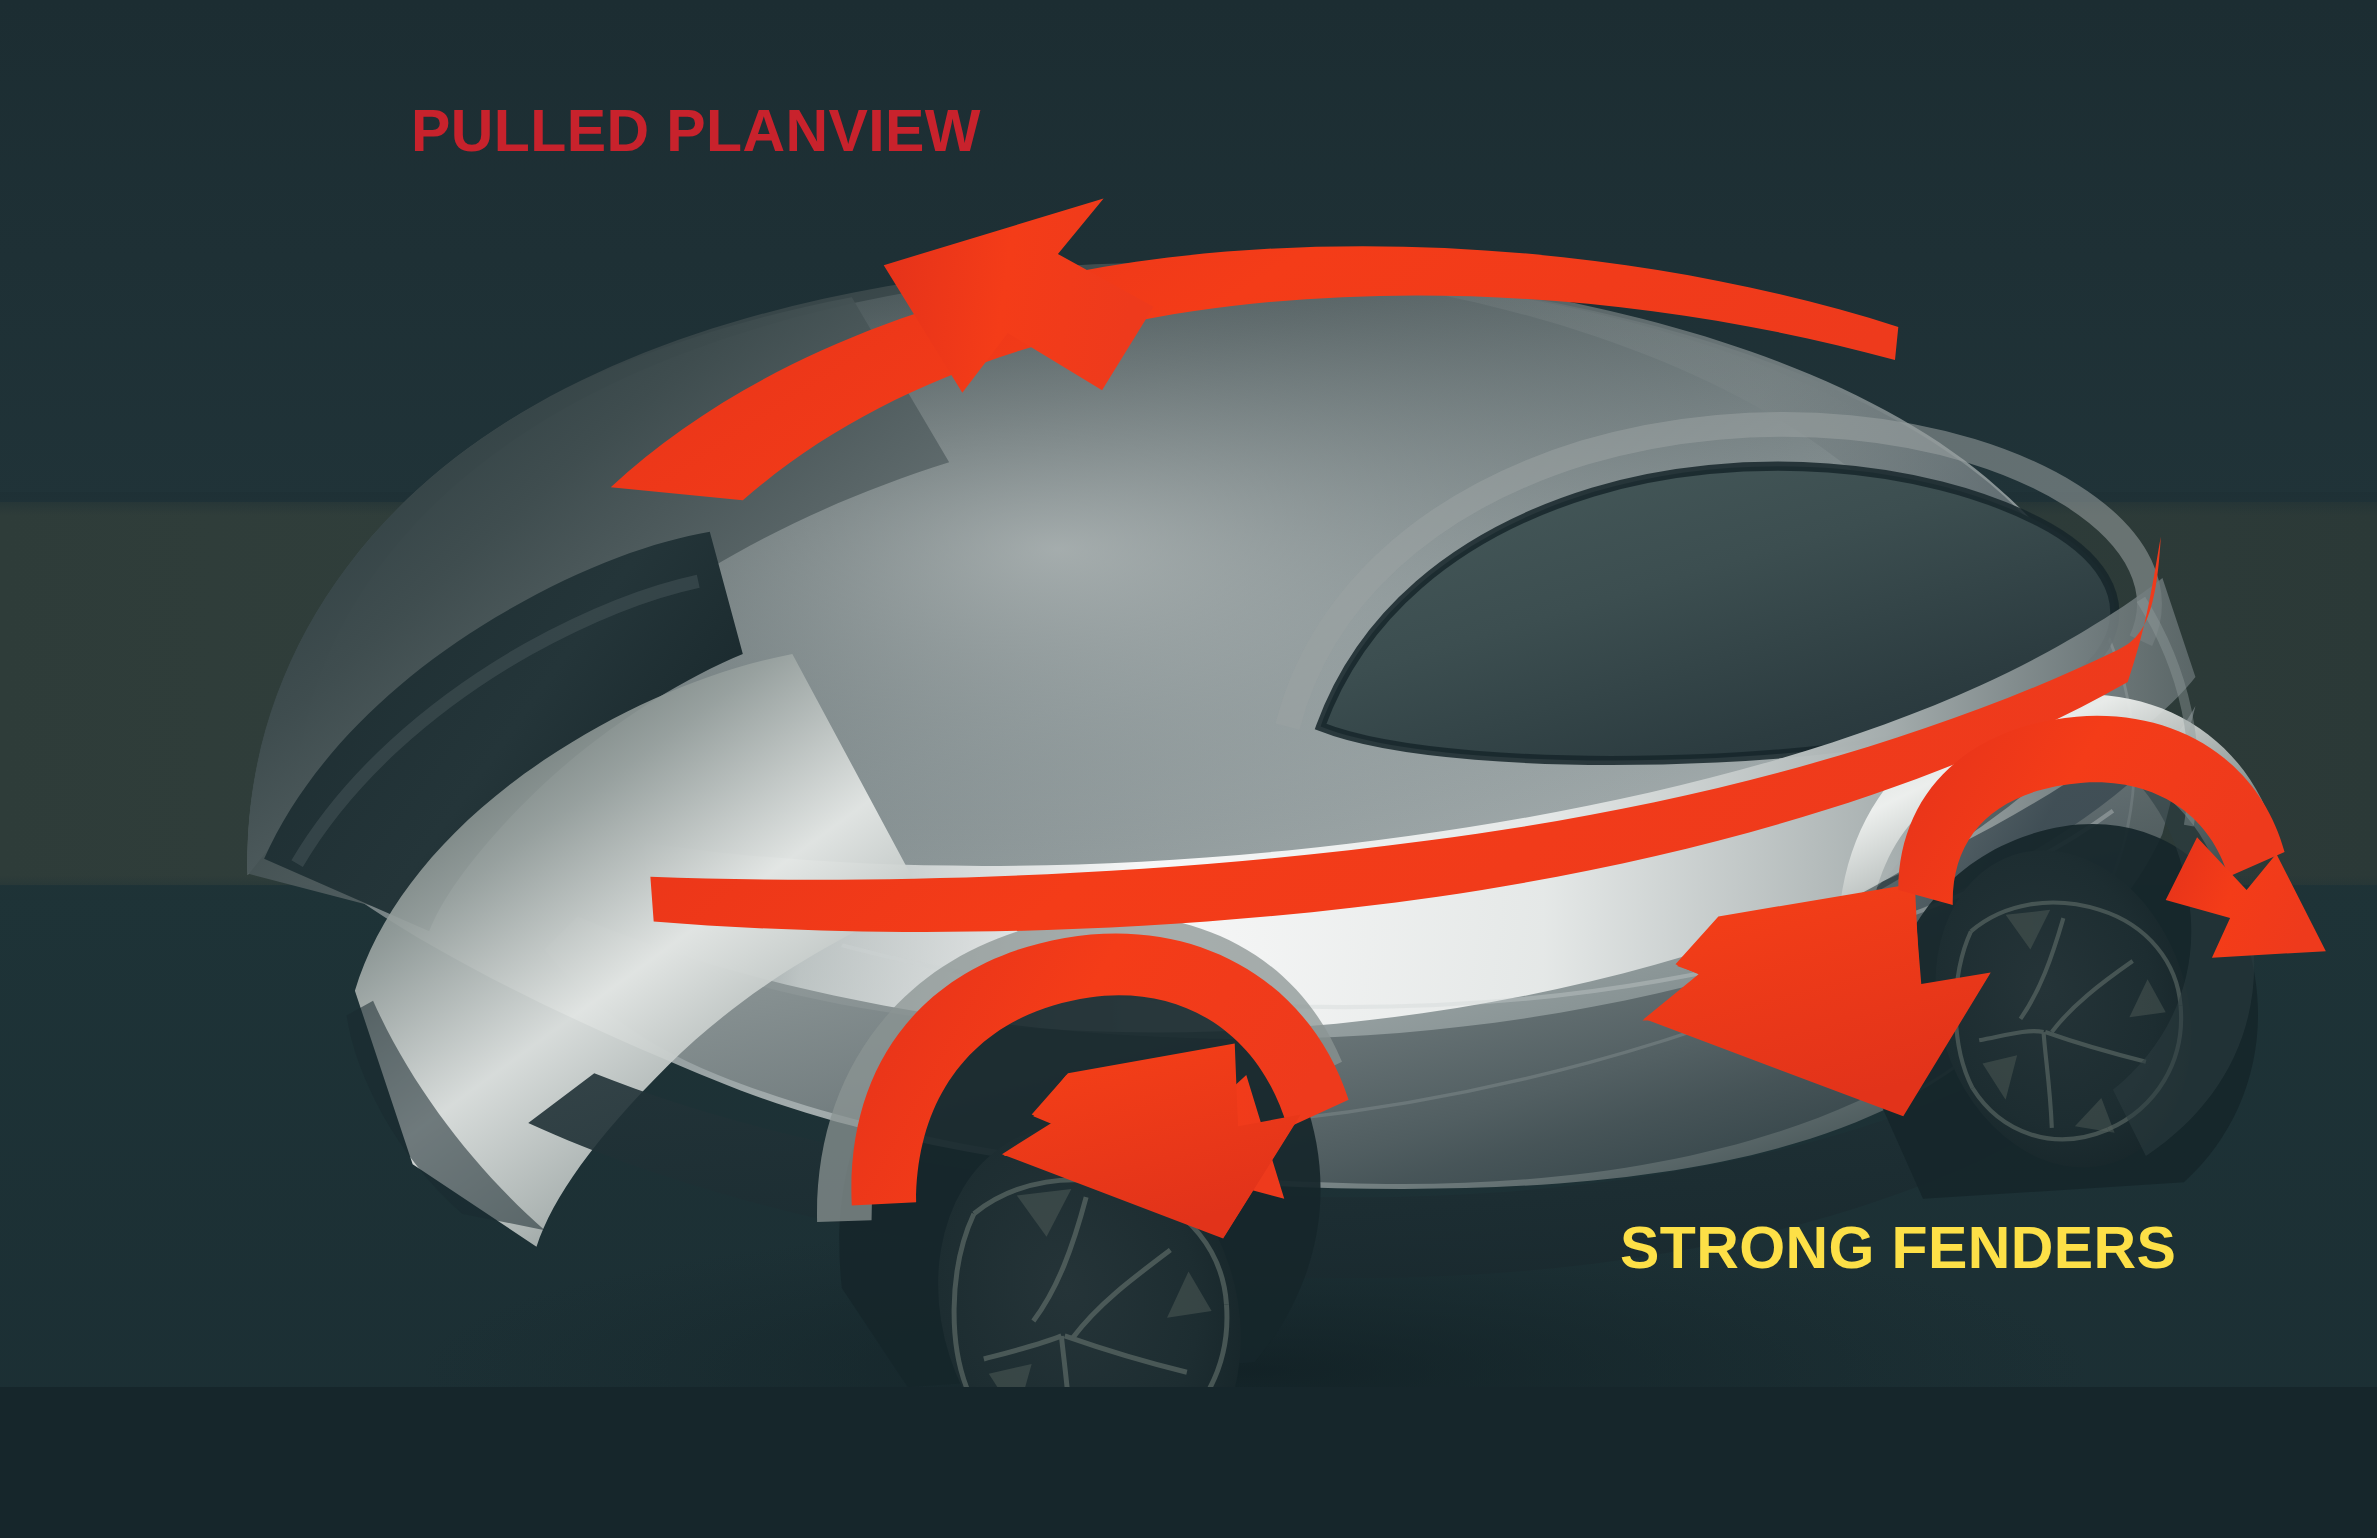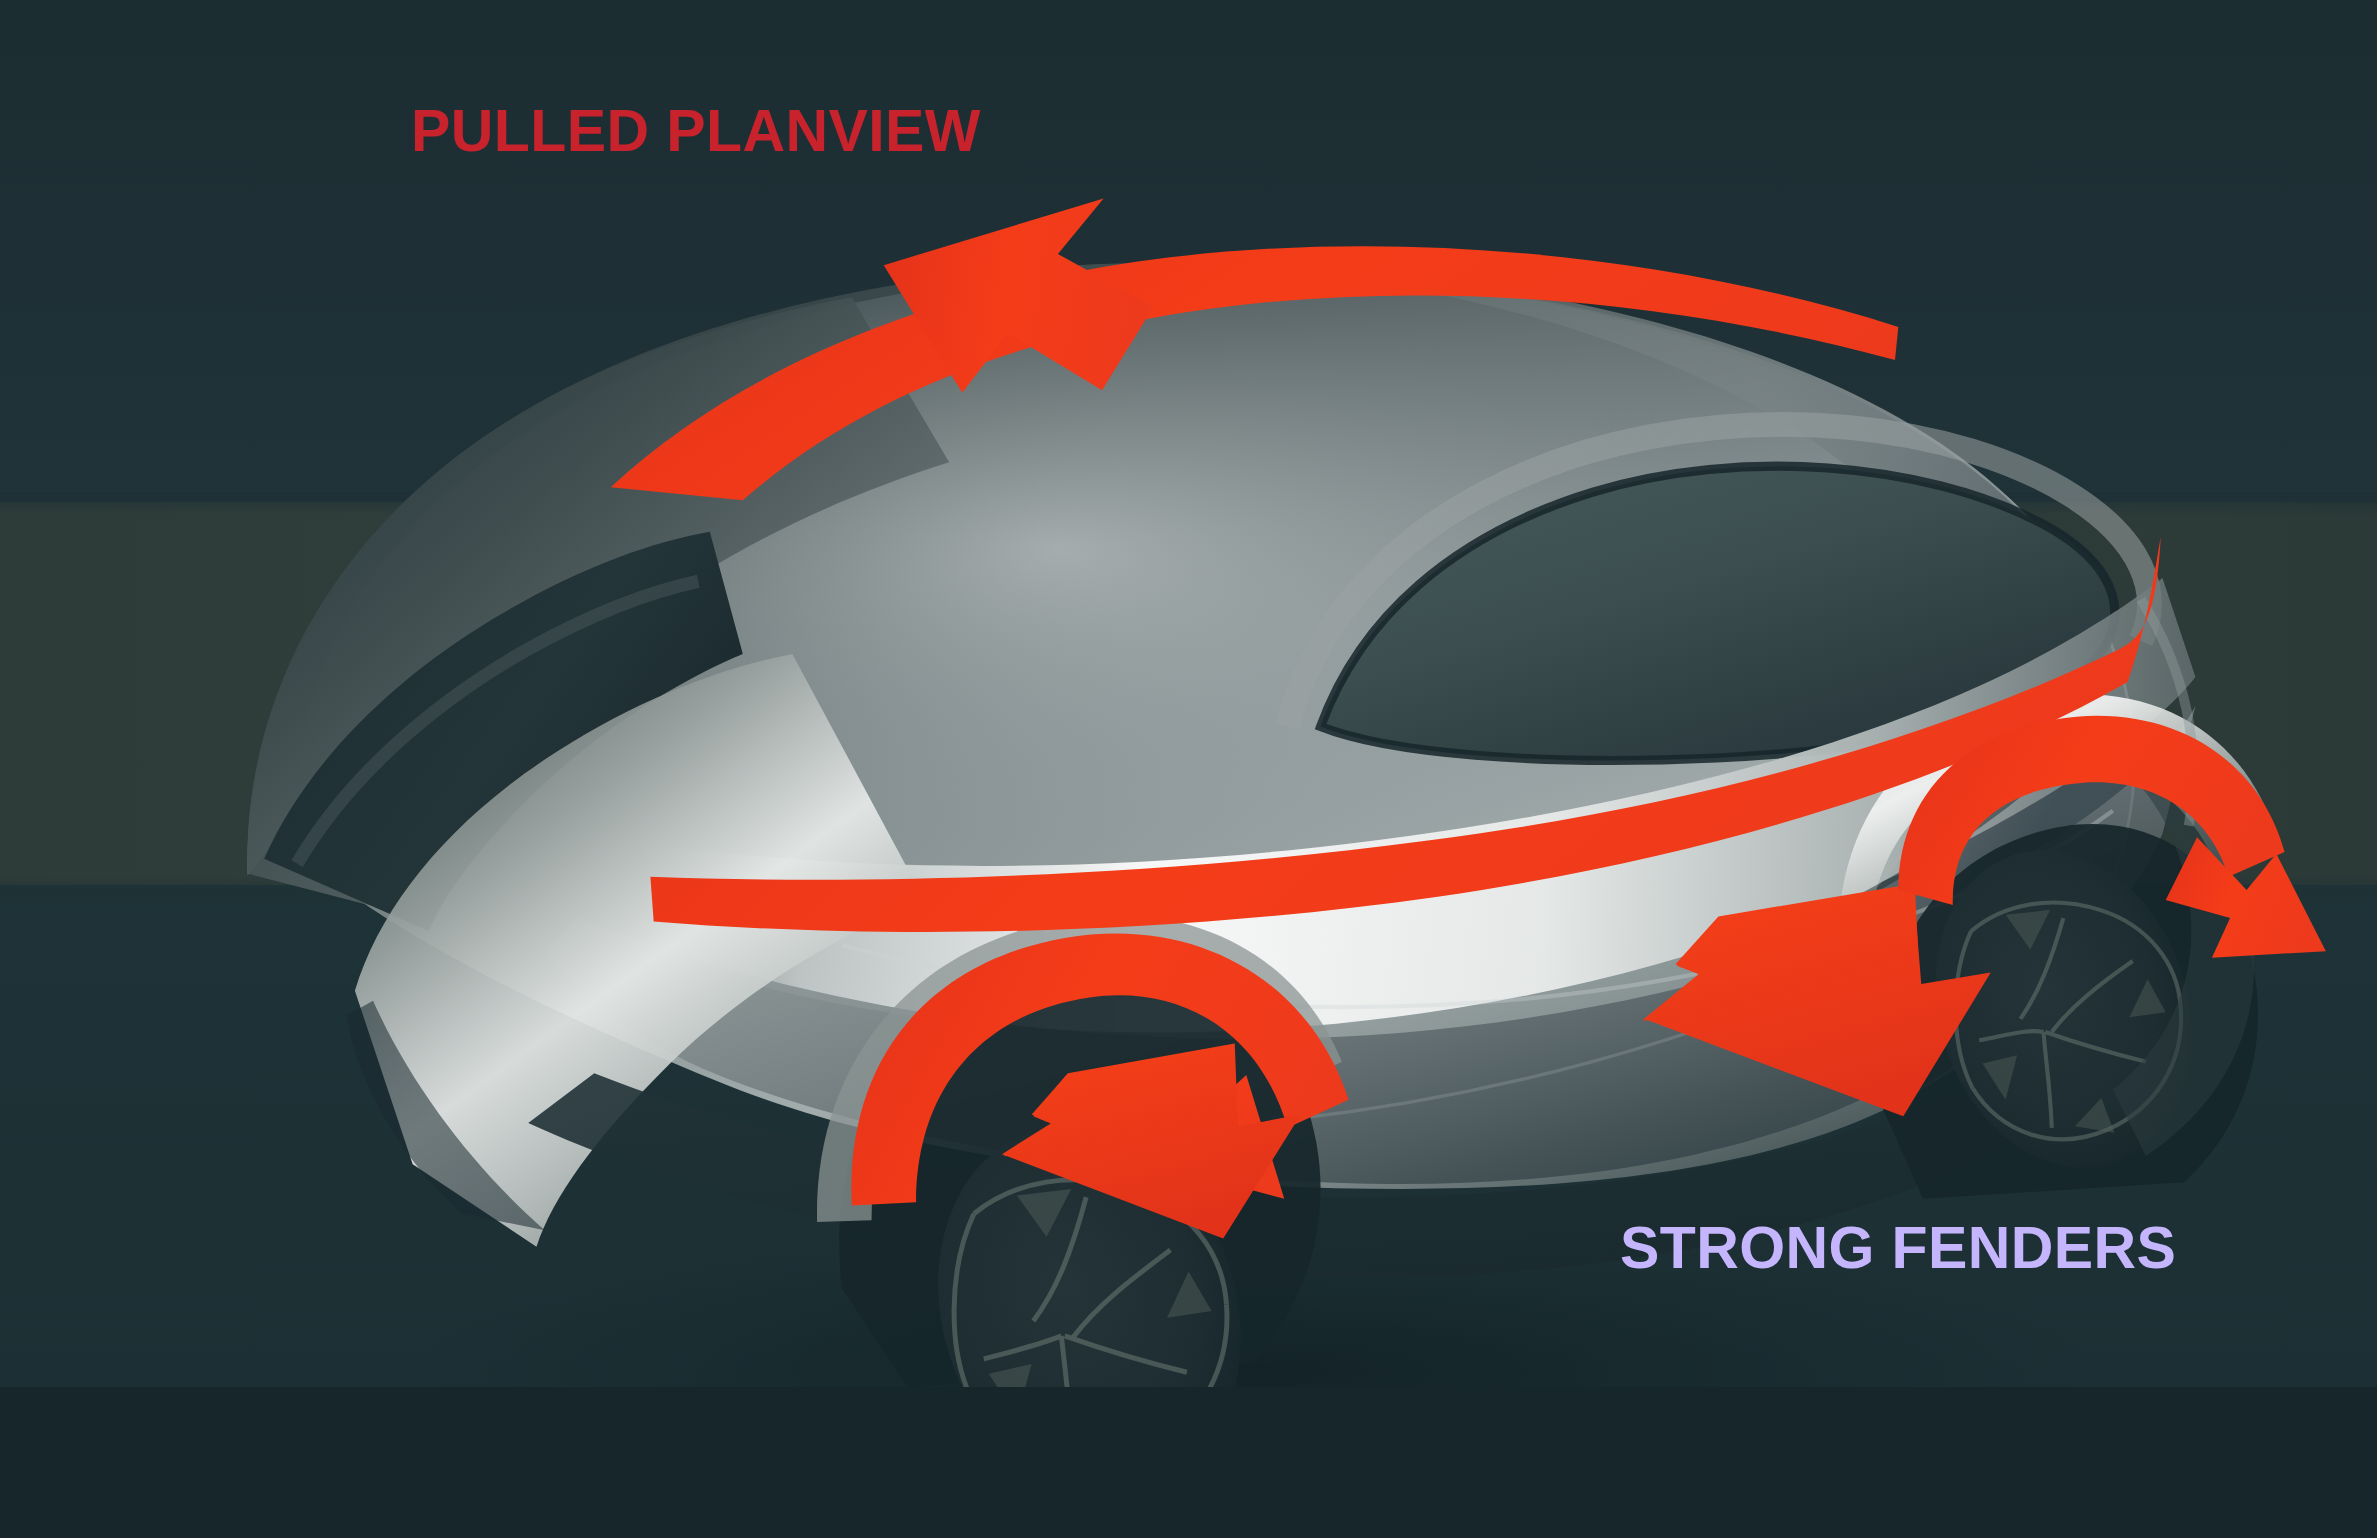--- a/index.html
+++ b/index.html
@@ -34,21 +34,21 @@
   #label-planview {
     left: 411px;
     top: 97px;
     font-size: 59px;
     color: #c8222c;
   }
   #label-fenders {
     left: 1620px;
     top: 1214px;
     font-size: 59px;
-    color: #c4b5fd;
+    color: #fde047;
   }
 </style>
 </head>
 <body>
 
 <div id="stage">
 
   <svg id="art" viewBox="0 0 2880 1864" preserveAspectRatio="none">
     <defs>
 

